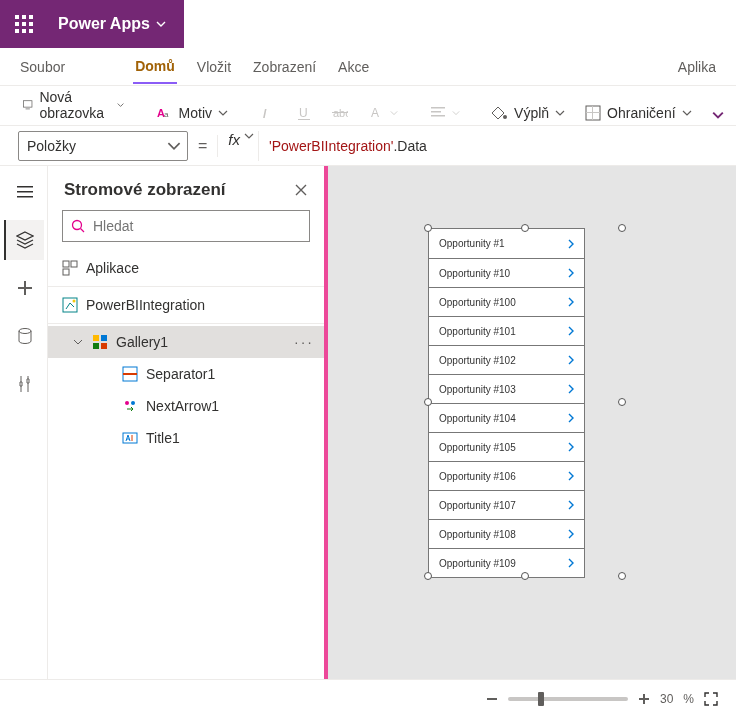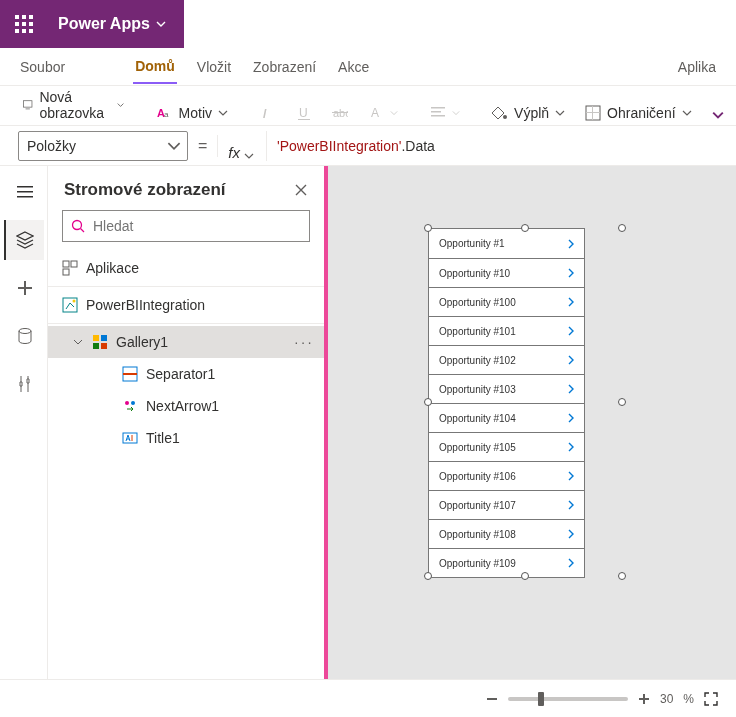--- a/index.html
+++ b/index.html
@@ -22,21 +22,21 @@
   .toolbar { height: 40px; display: flex; align-items: flex-end; gap: 12px; padding: 0 18px; border-bottom: 1px solid #edebe9; font-size: 14px; color: #323130; }
   .tool { display: flex; align-items: center; gap: 6px; cursor: pointer; padding: 4px 4px; }
   .vsep { width: 1px; height: 22px; background: #edebe9; }
   .toolbar .light { color: #c8c6c4; }
 
   
   .formulabar { height: 40px; display: flex; align-items: center; padding: 6px 18px; gap: 10px; border-bottom: 1px solid #edebe9; }
   .property-dd { position: relative; width: 170px; height: 30px; border: 1px solid #8a8886; border-radius: 2px; display: flex; align-items: center; padding: 0 8px; font-size: 14px; }
   .property-dd .chev { position: absolute; right: 6px; top: 7px; }
   .equals { font-size: 16px; color: #605e5c; }
-  .fx { display: flex; align-items: flex-end; gap: 4px; font-style: italic; font-size: 15px; color: #323130; border-right: 1px solid #edebe9; padding-right: 12px; height: 30px; }
+  .fx { display: flex; align-items: flex-start; gap: 4px; font-style: italic; font-size: 15px; color: #323130; border-right: 1px solid #edebe9; padding-right: 4px; height: 30px; }
   .fx-input { flex: 1; height: 30px; display: flex; align-items: center; font-family: Consolas, monospace; font-size: 14px; }
   .fx-input .str { color: #a31515; }
   .fx-input .prop { color: #323130; }
 
   
   .body { display: flex; height: calc(717px - 48px - 38px - 40px - 40px - 38px); }
   .footer { height: 38px; border-top: 1px solid #edebe9; display: flex; align-items: center; justify-content: flex-end; padding: 0 18px; gap: 10px; font-size: 12px; color: #605e5c; }
 
   
   .rail { width: 48px; border-right: 1px solid #edebe9; display: flex; flex-direction: column; align-items: center; padding-top: 6px; gap: 8px; }

